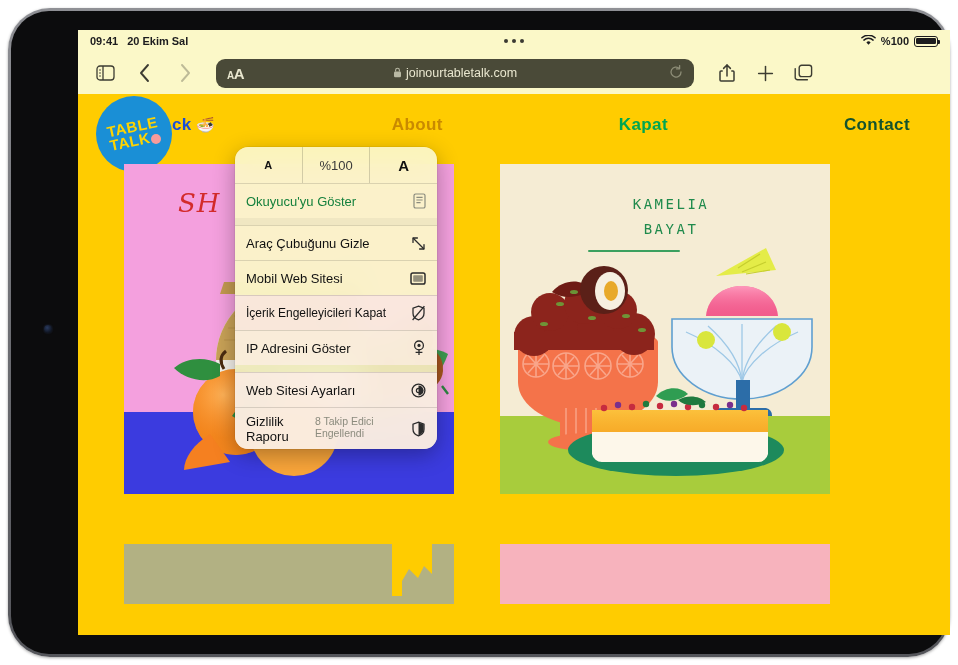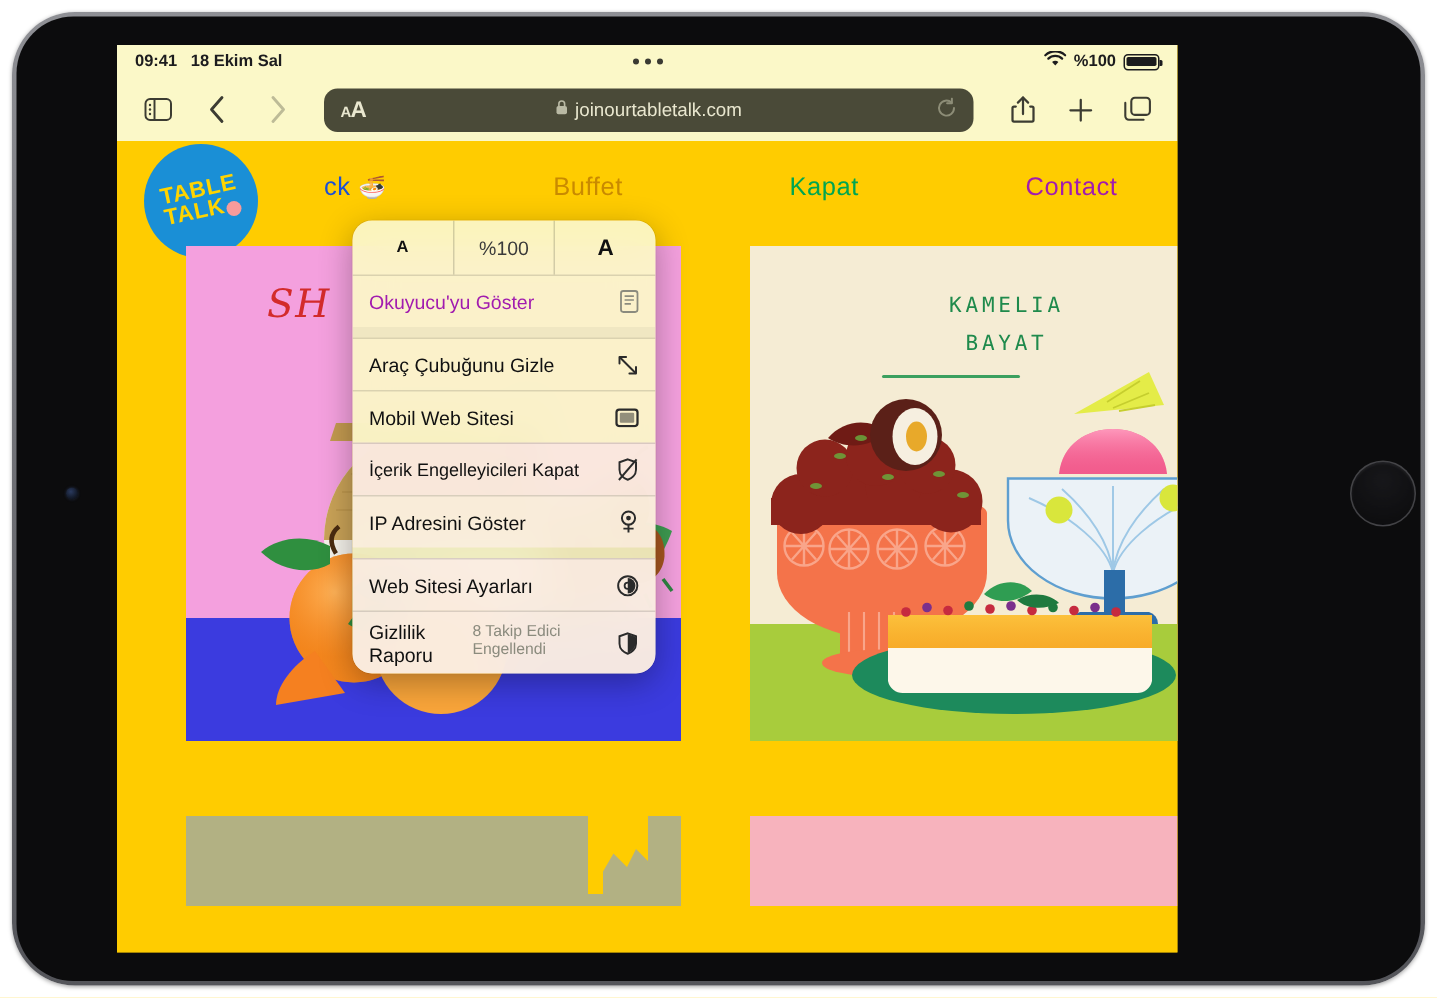--- a/index.html
+++ b/index.html
@@ -46,21 +46,21 @@
     border-radius: 50%;
     border: 1.4px solid rgba(190,190,195,.30);
     background: radial-gradient(circle at 50% 30%, #17171a 0%, #0d0d0f 80%);
     box-shadow: inset 0 1px 2px rgba(255,255,255,.08);
   }
 
   
   .screen {
     position: absolute;
     left: 78px; top: 30px;
-    width: 707px; height: 605px;
+    width: 872px; height: 605px;
     background: #ffcc00;
     overflow: hidden;
   }
 
   
   .statusbar {
     position: relative;
     height: 22px;
     background: #fbf8c8;
     display: flex;
@@ -175,28 +175,27 @@
     text-align: left;
     font-family: "Liberation Sans", sans-serif;
   }
   .logo-dot {
     position: absolute;
     right: 11px; top: 38px;
     width: 10px; height: 10px; border-radius: 50%;
     background: #f79b9b;
   }
   .nav-links {
-    margin-left: 44px;
     flex: 1;
     display: flex;
     align-items: center;
     justify-content: space-between;
     padding-right: 22px;
     font-size: 17px;
-    font-weight: normal;
+    font-weight: bold;
     letter-spacing: .4px;
     text-align: center;
   }
   .nav-links a { text-decoration: none; cursor: pointer; display:flex; align-items:center; gap:5px;}
 
   
   .cards {
     display: flex;
     gap: 46px;
     padding: 0 46px;
@@ -267,21 +266,21 @@
 
   .aa-row {
     height: 35px;
     display: flex; align-items: center;
     padding: 0 11px;
     border-top: .5px solid rgba(0,0,0,.13);
     cursor: pointer;
   }
   .aa-row.tall { height: 42px; align-items: center; }
   .aa-row .lbl { flex: 1; }
-  .aa-row.dim .lbl { color: #a21caf; }
+  .aa-row.dim .lbl { color: #15803d; }
   .aa-row .ic { width: 20px; display:flex; justify-content:flex-end; align-items:center; color:#2b2b2b;}
   .aa-row.dim .ic { color: #8b8b7e; }
   .aa-gap { height: 7px; background: rgba(0,0,0,.045); }
   .aa-sub { font-size: 10.5px; color: #8b8b7e; margin-top: 1px; }
   .aa-row .stack { flex:1; display:flex; justify-content:center;}
 
   
   .aa-menu .tint-pinklite { background: rgba(250,232,236,0.55); }
   .aa-menu .tint-pink     { background: rgba(248,222,236,0.58); }
   .aa-menu .tint-pink2    { background: rgba(250,230,242,0.60); }
@@ -293,21 +292,21 @@
   <div class="device-outer"></div>
   <div class="device-body"></div>
   <div class="front-camera"></div>
   <div class="home-button"></div>
 
   <div class="screen">
 
     <div class="statusbar">
       <div class="sb-left">
         <span>09:41</span>
-        <span>18 Ekim Sal</span>
+        <span>20 Ekim Sal</span>
       </div>
       <div class="sb-dots">
         <i></i>
           <i></i>
           <i></i>
       </div>
       <div class="sb-right">
         <span class="wifi-icon">
           <svg width="15" height="11" viewBox="0 0 15 11">
             <path d="M7.5 9.7 L5.4 7.4 a3 3 0 0 1 4.2 0 Z" fill="#1c1c1e"></path>
@@ -397,26 +396,26 @@
             <div>TALK</div>
           </div>
           <div class="logo-dot"></div>
         </div>
         <div class="nav-links">
           <a href="#" style="color:#1a4fd6">
             <span>ck</span>
             <span style="font-size:15px">🍜</span>
           </a>
           <a href="#" style="color:#c98a00">
-            <span>Buffet</span>
+            <span>About</span>
           </a>
           <a href="#" style="color:#00a650">
             <span>Kapat</span>
           </a>
-          <a href="#" style="color:#a21caf">
+          <a href="#" style="color:#14532d">
             <span>Contact</span>
           </a>
         </div>
       </div>
 
       <div class="cards">
 
         <div class="card">
           <svg width="330" height="330" viewBox="0 0 330 330">
             <rect x="0" y="0" width="330" height="330" fill="#f4a0de"></rect>

